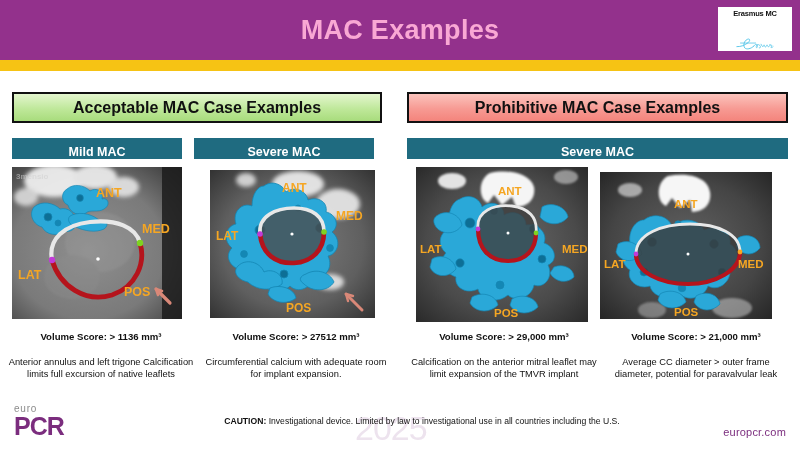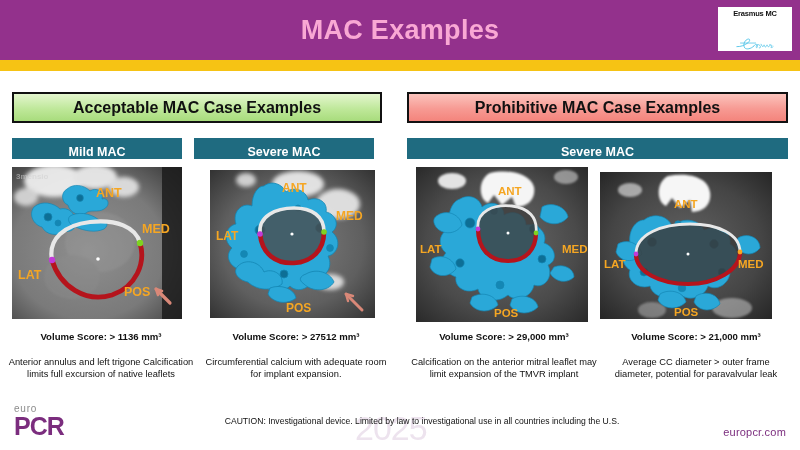--- a/index.html
+++ b/index.html
@@ -84,21 +84,21 @@
   
   .footer-logo{position:absolute;left:14px;top:404px;width:78px;height:40px;}
   .fl-euro{font-size:10px;color:#8C8C8C;letter-spacing:.8px;line-height:10px;
            font-family:"Liberation Sans",sans-serif;}
   .fl-pcr{font-size:25px;font-weight:bold;color:#7B2D7E;line-height:24px;letter-spacing:-1px;}
 
   .caution{
     position:absolute;left:140px;top:415px;width:540px;
     text-align:center;font-size:8.6px;line-height:12.4px;color:#111;
   }
-  .caution b{font-weight:normal;margin-left:24px;}
+  .caution b{font-weight:bold;margin-left:24px;}
 
   .watermark-2025{
     position:absolute;left:355px;top:409px;
     font-size:34px;font-weight:normal;color:#EDE3EE;
     letter-spacing:-1px;z-index:-1;
   }
 
   .europcr-com{
     position:absolute;right:14px;top:426px;
     font-size:11px;color:#7B2D7E;letter-spacing:.2px;

